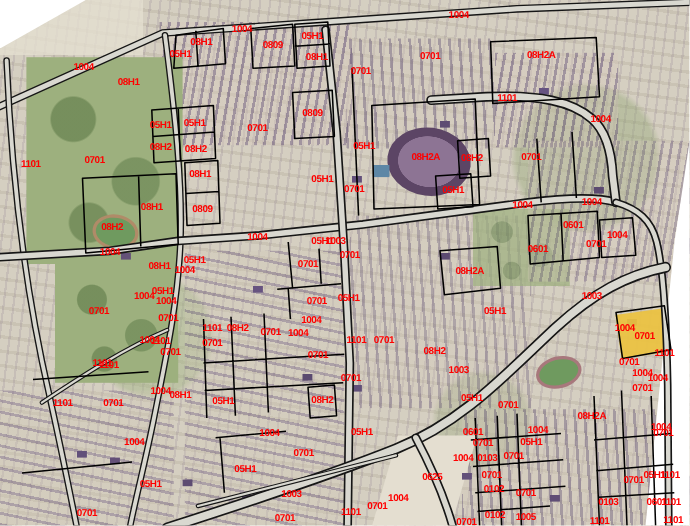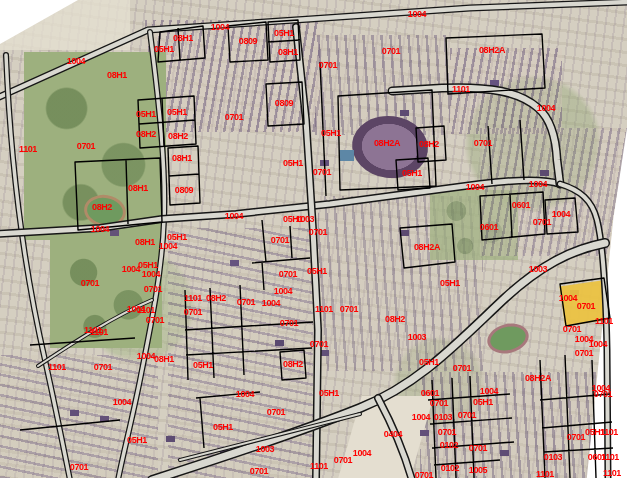--- a/index.html
+++ b/index.html
@@ -230,21 +230,21 @@
       <span class="plabel" style="left: 430px; top: 393px;">0601</span>
       <span class="plabel" style="left: 489px; top: 391px;">1004</span>
       <span class="plabel" style="left: 439px; top: 403px;">0701</span>
       <span class="plabel" style="left: 483px; top: 402px;">05H1</span>
       <span class="plabel" style="left: 122px; top: 402px;">1004</span>
       <span class="plabel" style="left: 276px; top: 412px;">0701</span>
       <span class="plabel" style="left: 421px; top: 417px;">1004</span>
       <span class="plabel" style="left: 443px; top: 417px;">0103</span>
       <span class="plabel" style="left: 467px; top: 415px;">0701</span>
       <span class="plabel" style="left: 223px; top: 427px;">05H1</span>
-      <span class="plabel" style="left: 393px; top: 434px;">0404</span>
+      <span class="plabel" style="left: 393px; top: 434px;">0625</span>
       <span class="plabel" style="left: 447px; top: 432px;">0701</span>
       <span class="plabel" style="left: 595px; top: 432px;">05H1</span>
       <span class="plabel" style="left: 609px; top: 432px;">1101</span>
       <span class="plabel" style="left: 576px; top: 437px;">0701</span>
       <span class="plabel" style="left: 137px; top: 440px;">05H1</span>
       <span class="plabel" style="left: 449px; top: 445px;">0102</span>
       <span class="plabel" style="left: 478px; top: 448px;">0701</span>
       <span class="plabel" style="left: 265px; top: 449px;">1003</span>
       <span class="plabel" style="left: 362px; top: 453px;">1004</span>
       <span class="plabel" style="left: 553px; top: 457px;">0103</span>

